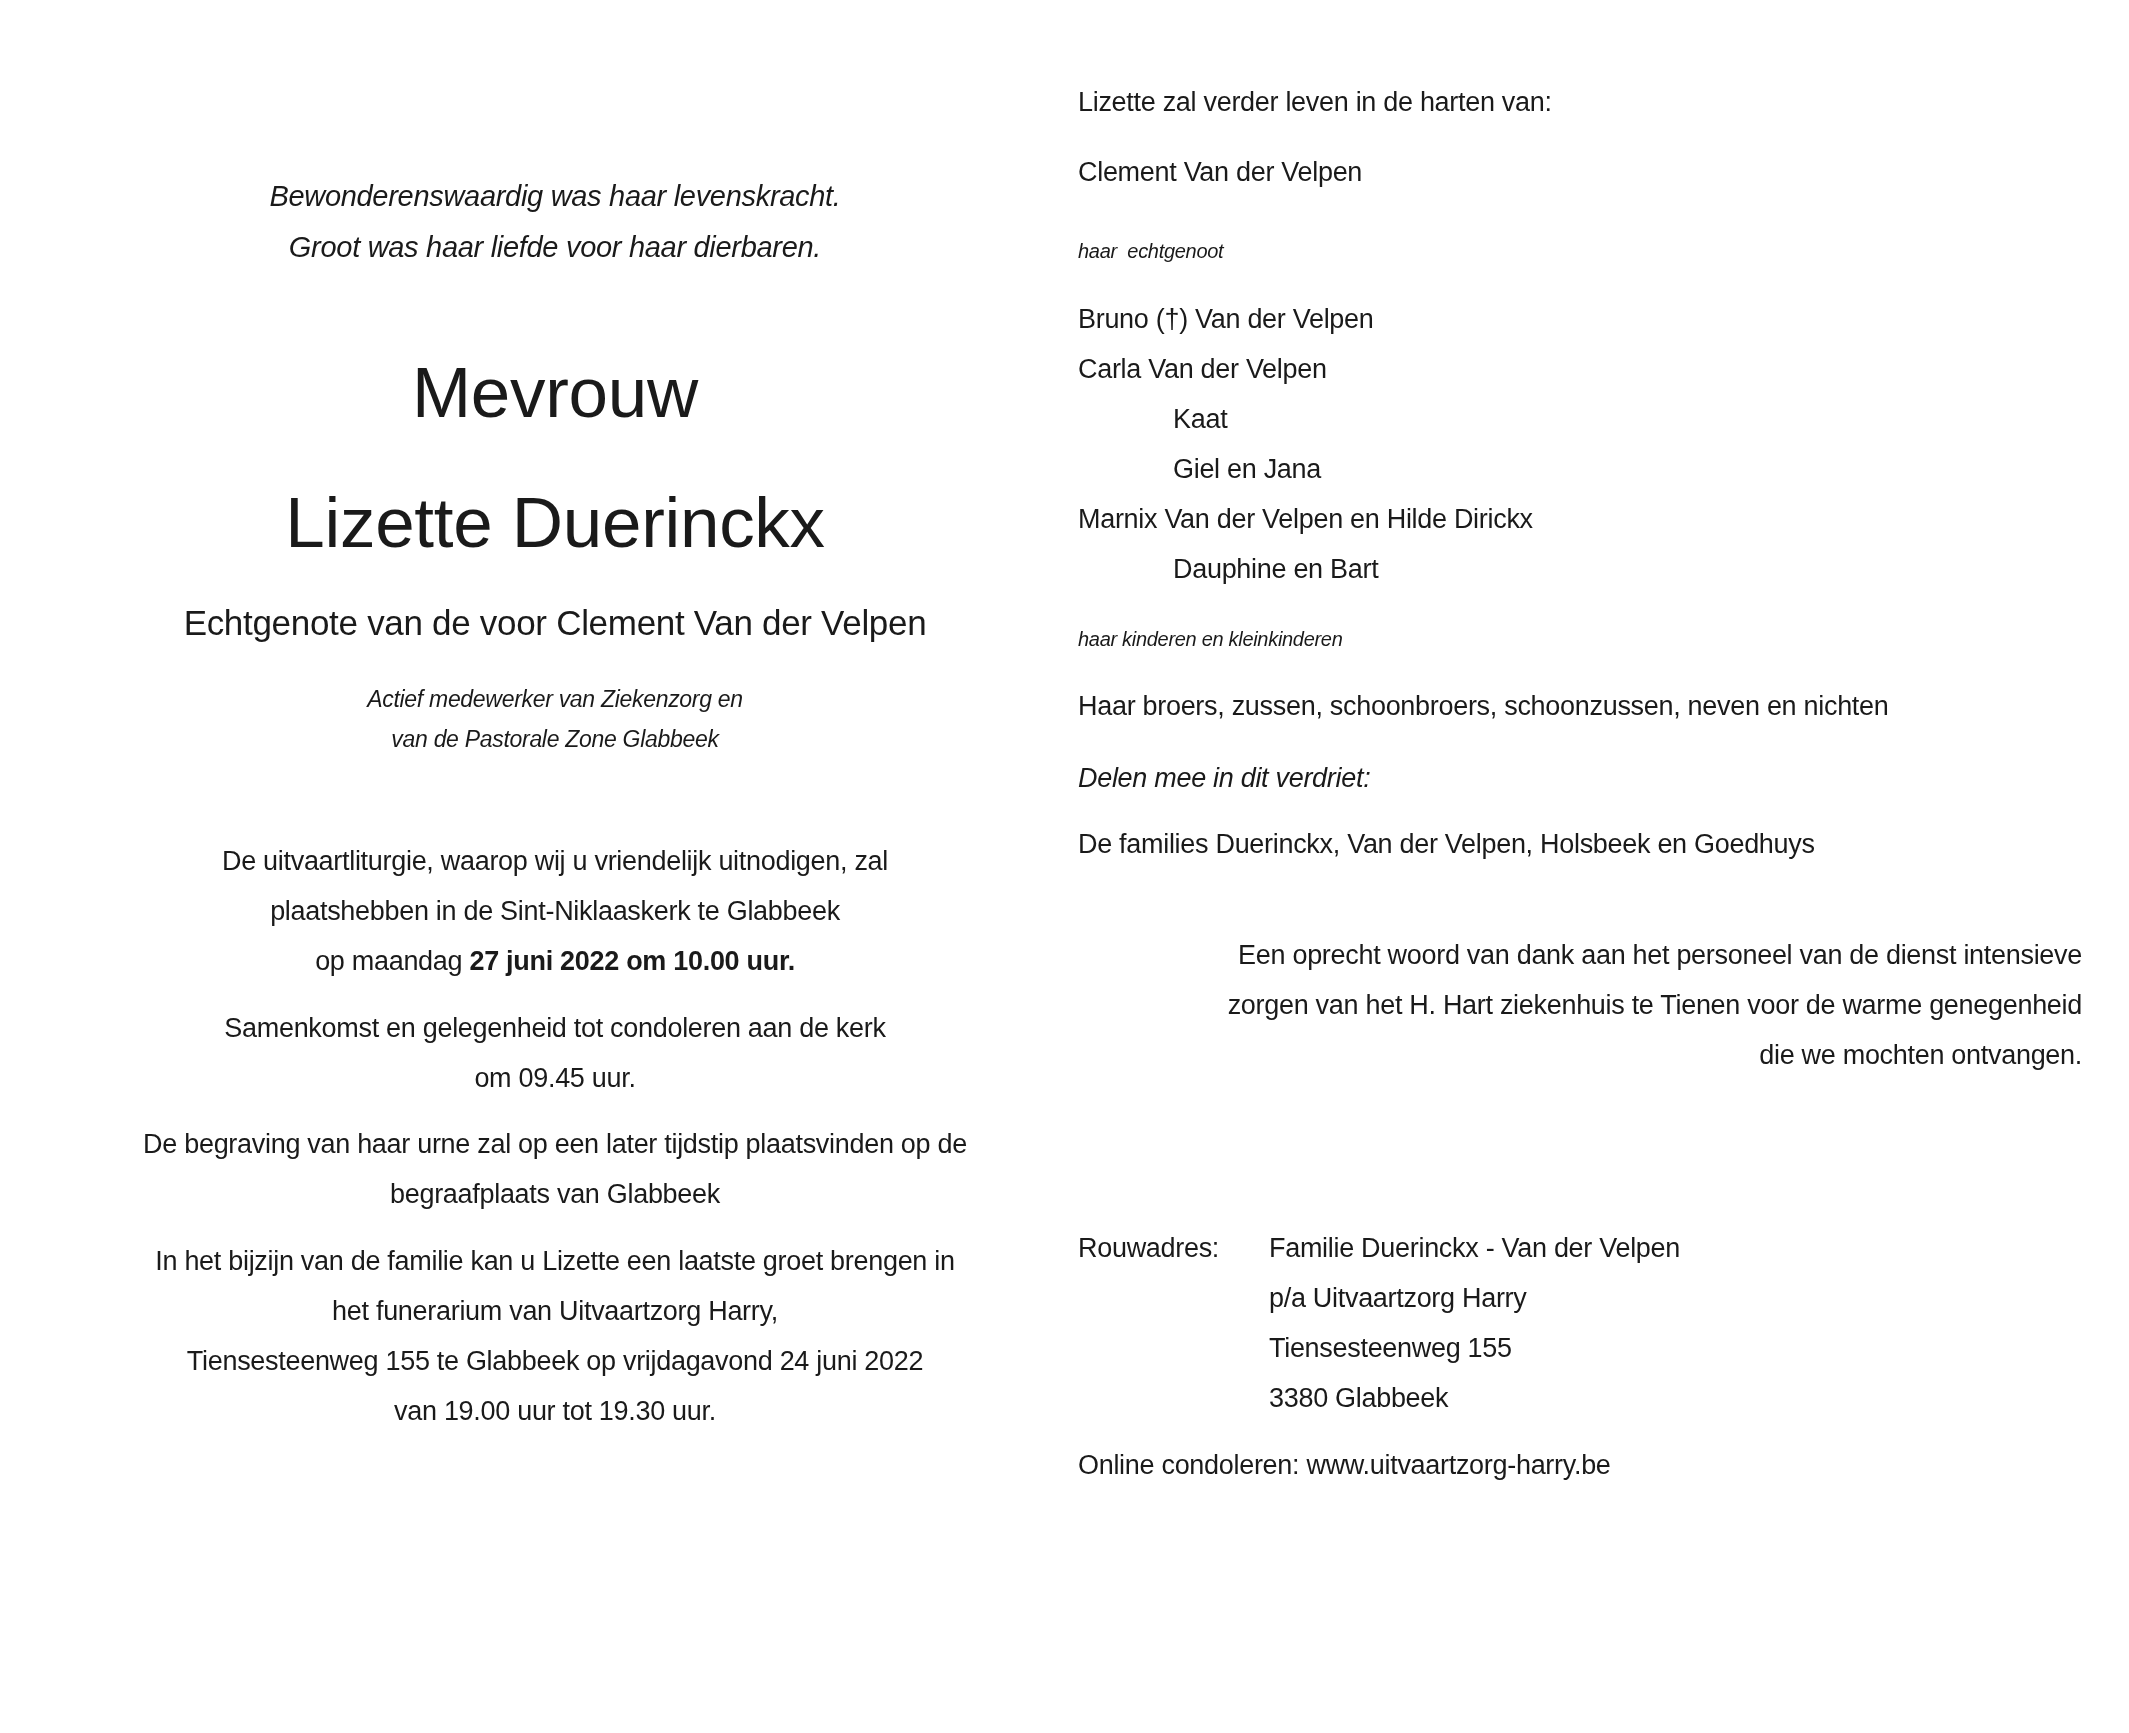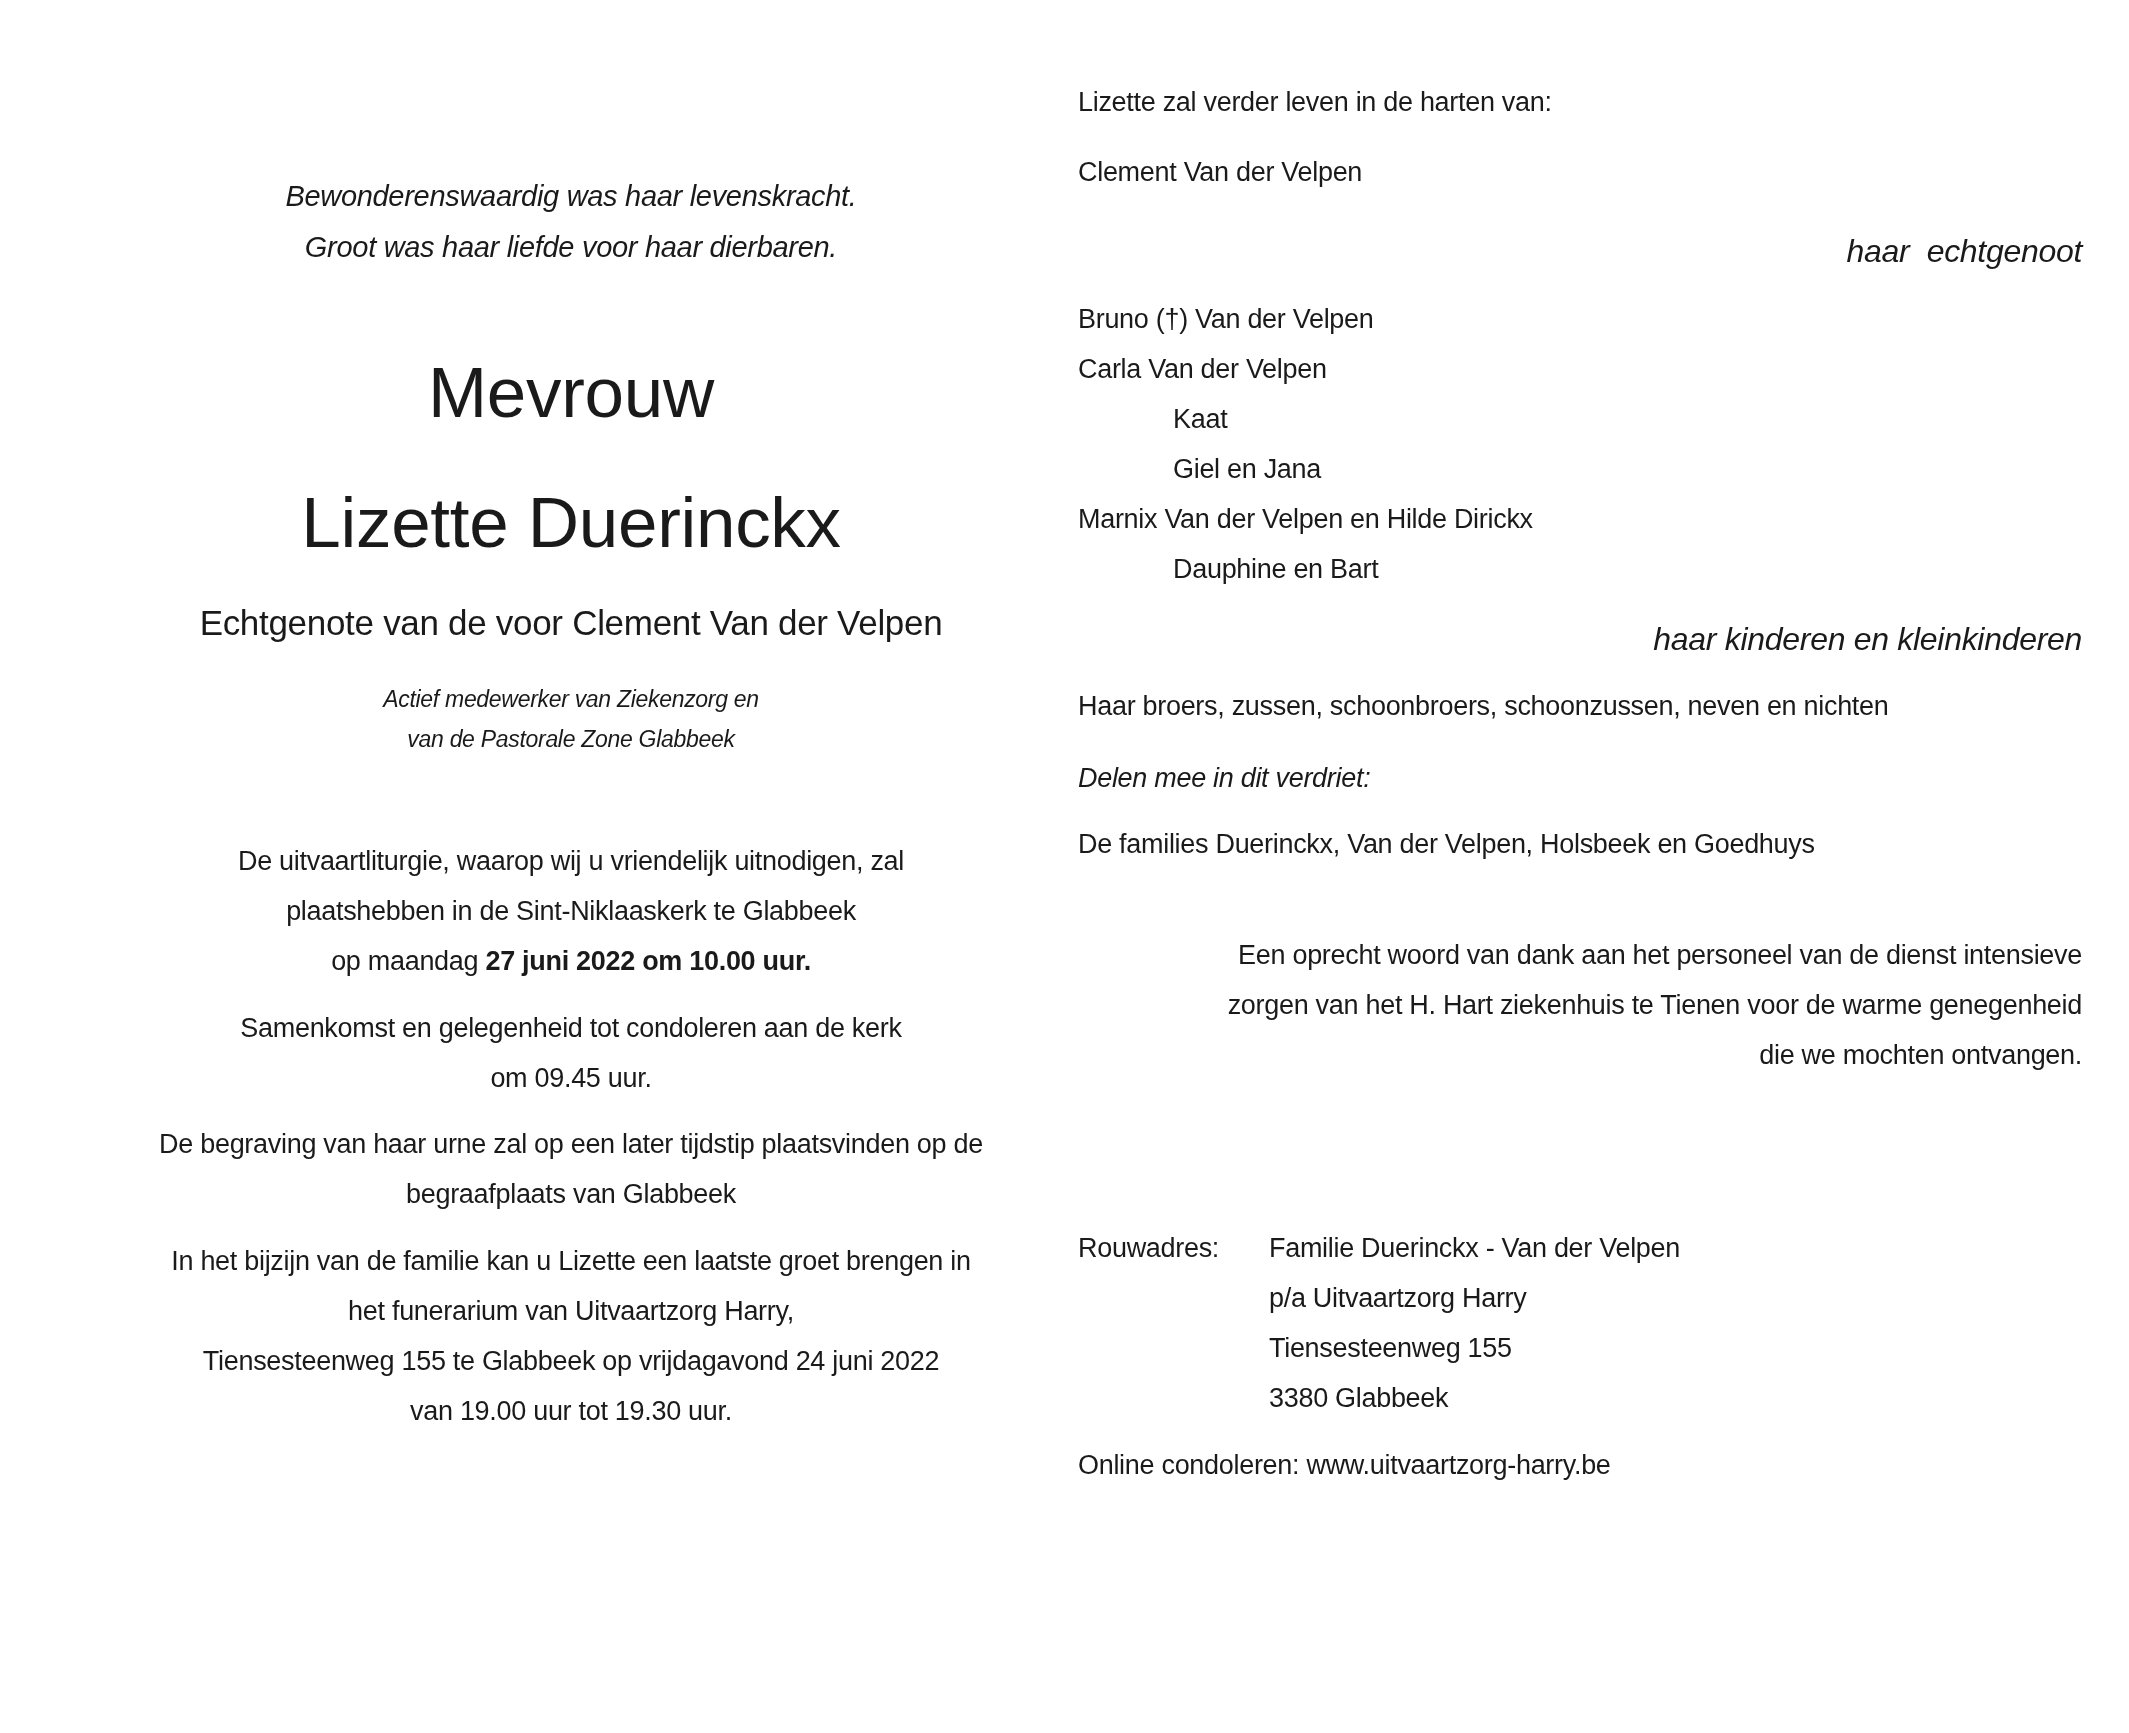--- a/index.html
+++ b/index.html
@@ -15,21 +15,21 @@
     color: #1a1a1a;
     font-family: "Liberation Sans", sans-serif;
     letter-spacing: -0.3px;
     overflow: hidden;
   }
   .col {
     position: absolute;
     top: 0;
   }
   .col.left {
-    left: 83px;
+    left: 67px;
     width: 976px;
     padding-top: 171px;
     text-align: center;
   }
   .col.right {
     left: 1078px;
     width: 1004px;
     padding-top: 77px;
     text-align: left;
   }
@@ -52,22 +52,21 @@
     font-size: 35px;
     line-height: 51px;
     white-space: pre;
   }
   .role-block { margin-top: 31px; }
   .role-block .line { font-size: 23px; line-height: 40px; }
   .para { margin-top: 16.6px; }
   .para-liturgy { margin-top: 77px; }
   .bold { font-weight: 700; }
   .right-label {
-    text-align: right;
-    font-size: 32px;
+    font-size: 20px;
     line-height: 50px;
     white-space: pre;
   }
   .label-husband { margin-top: 29px; }
   .label-children { margin-top: 20px; }
   .intro-line { margin-top: 0; }
   .husband-line { margin-top: 20px; }
   .names-block { margin-top: 18px; }
   .indent-1 { padding-left: 95px; }
   .grief-header { margin-top: 22px; }

